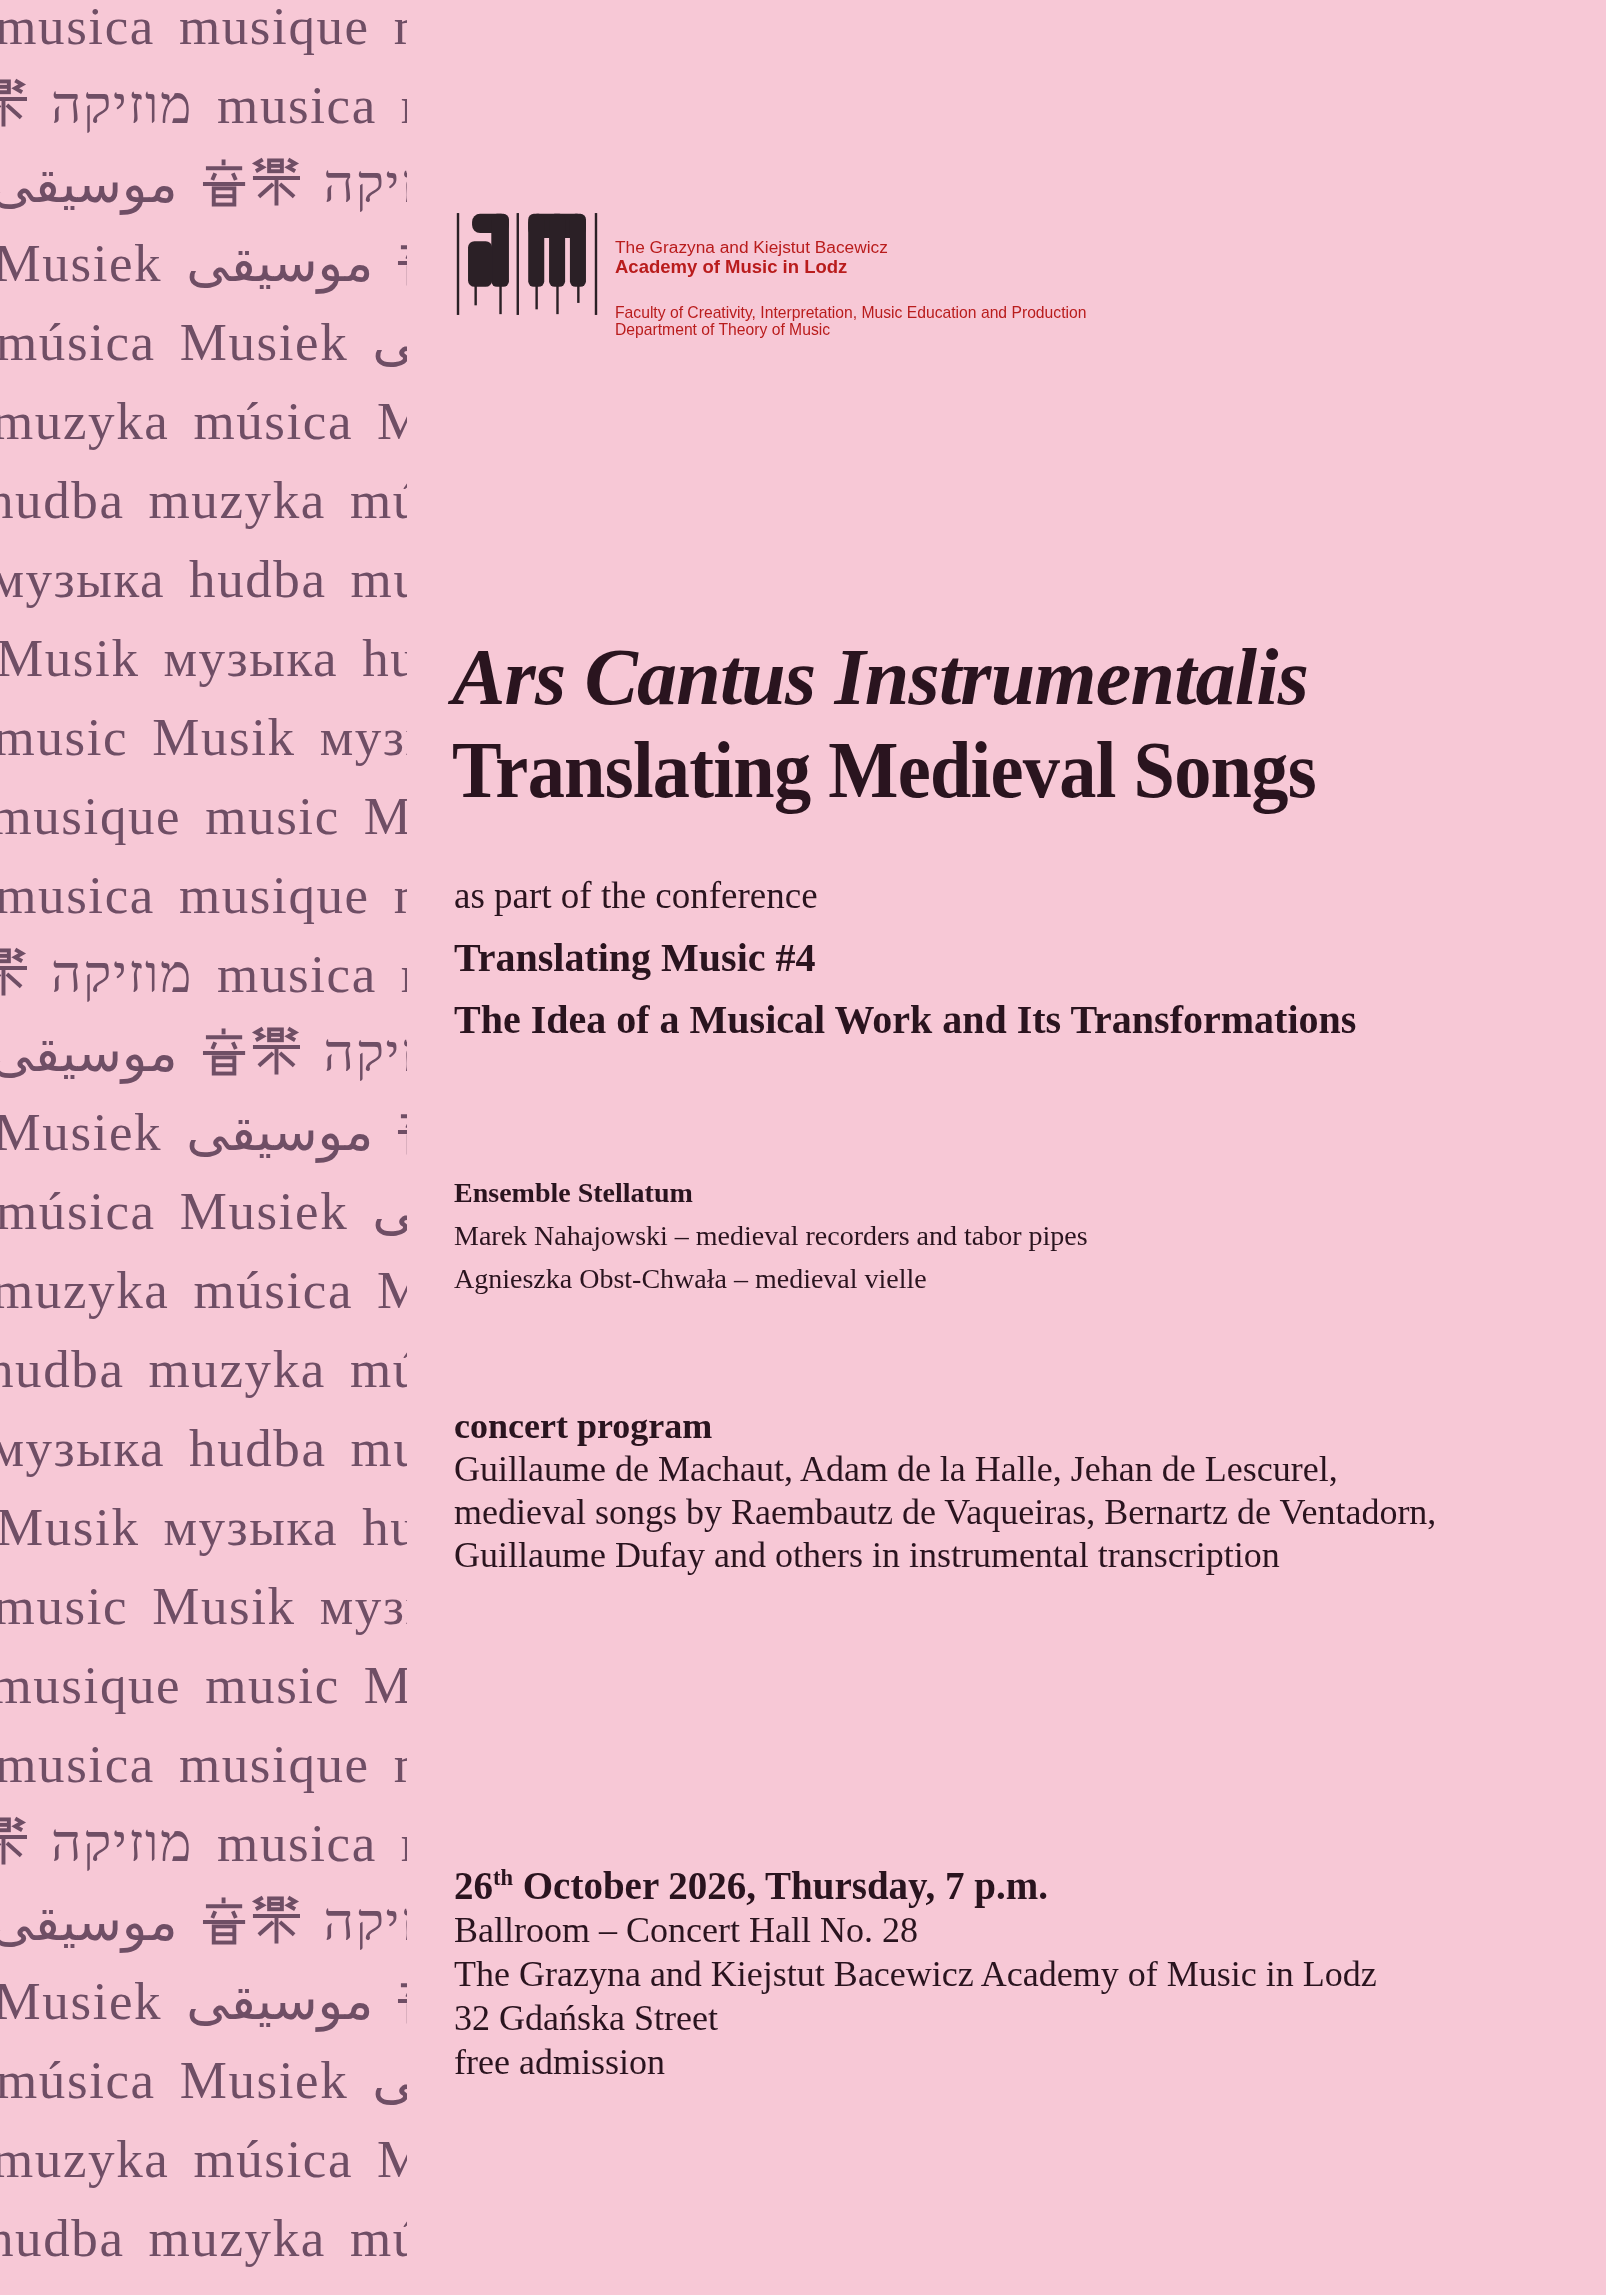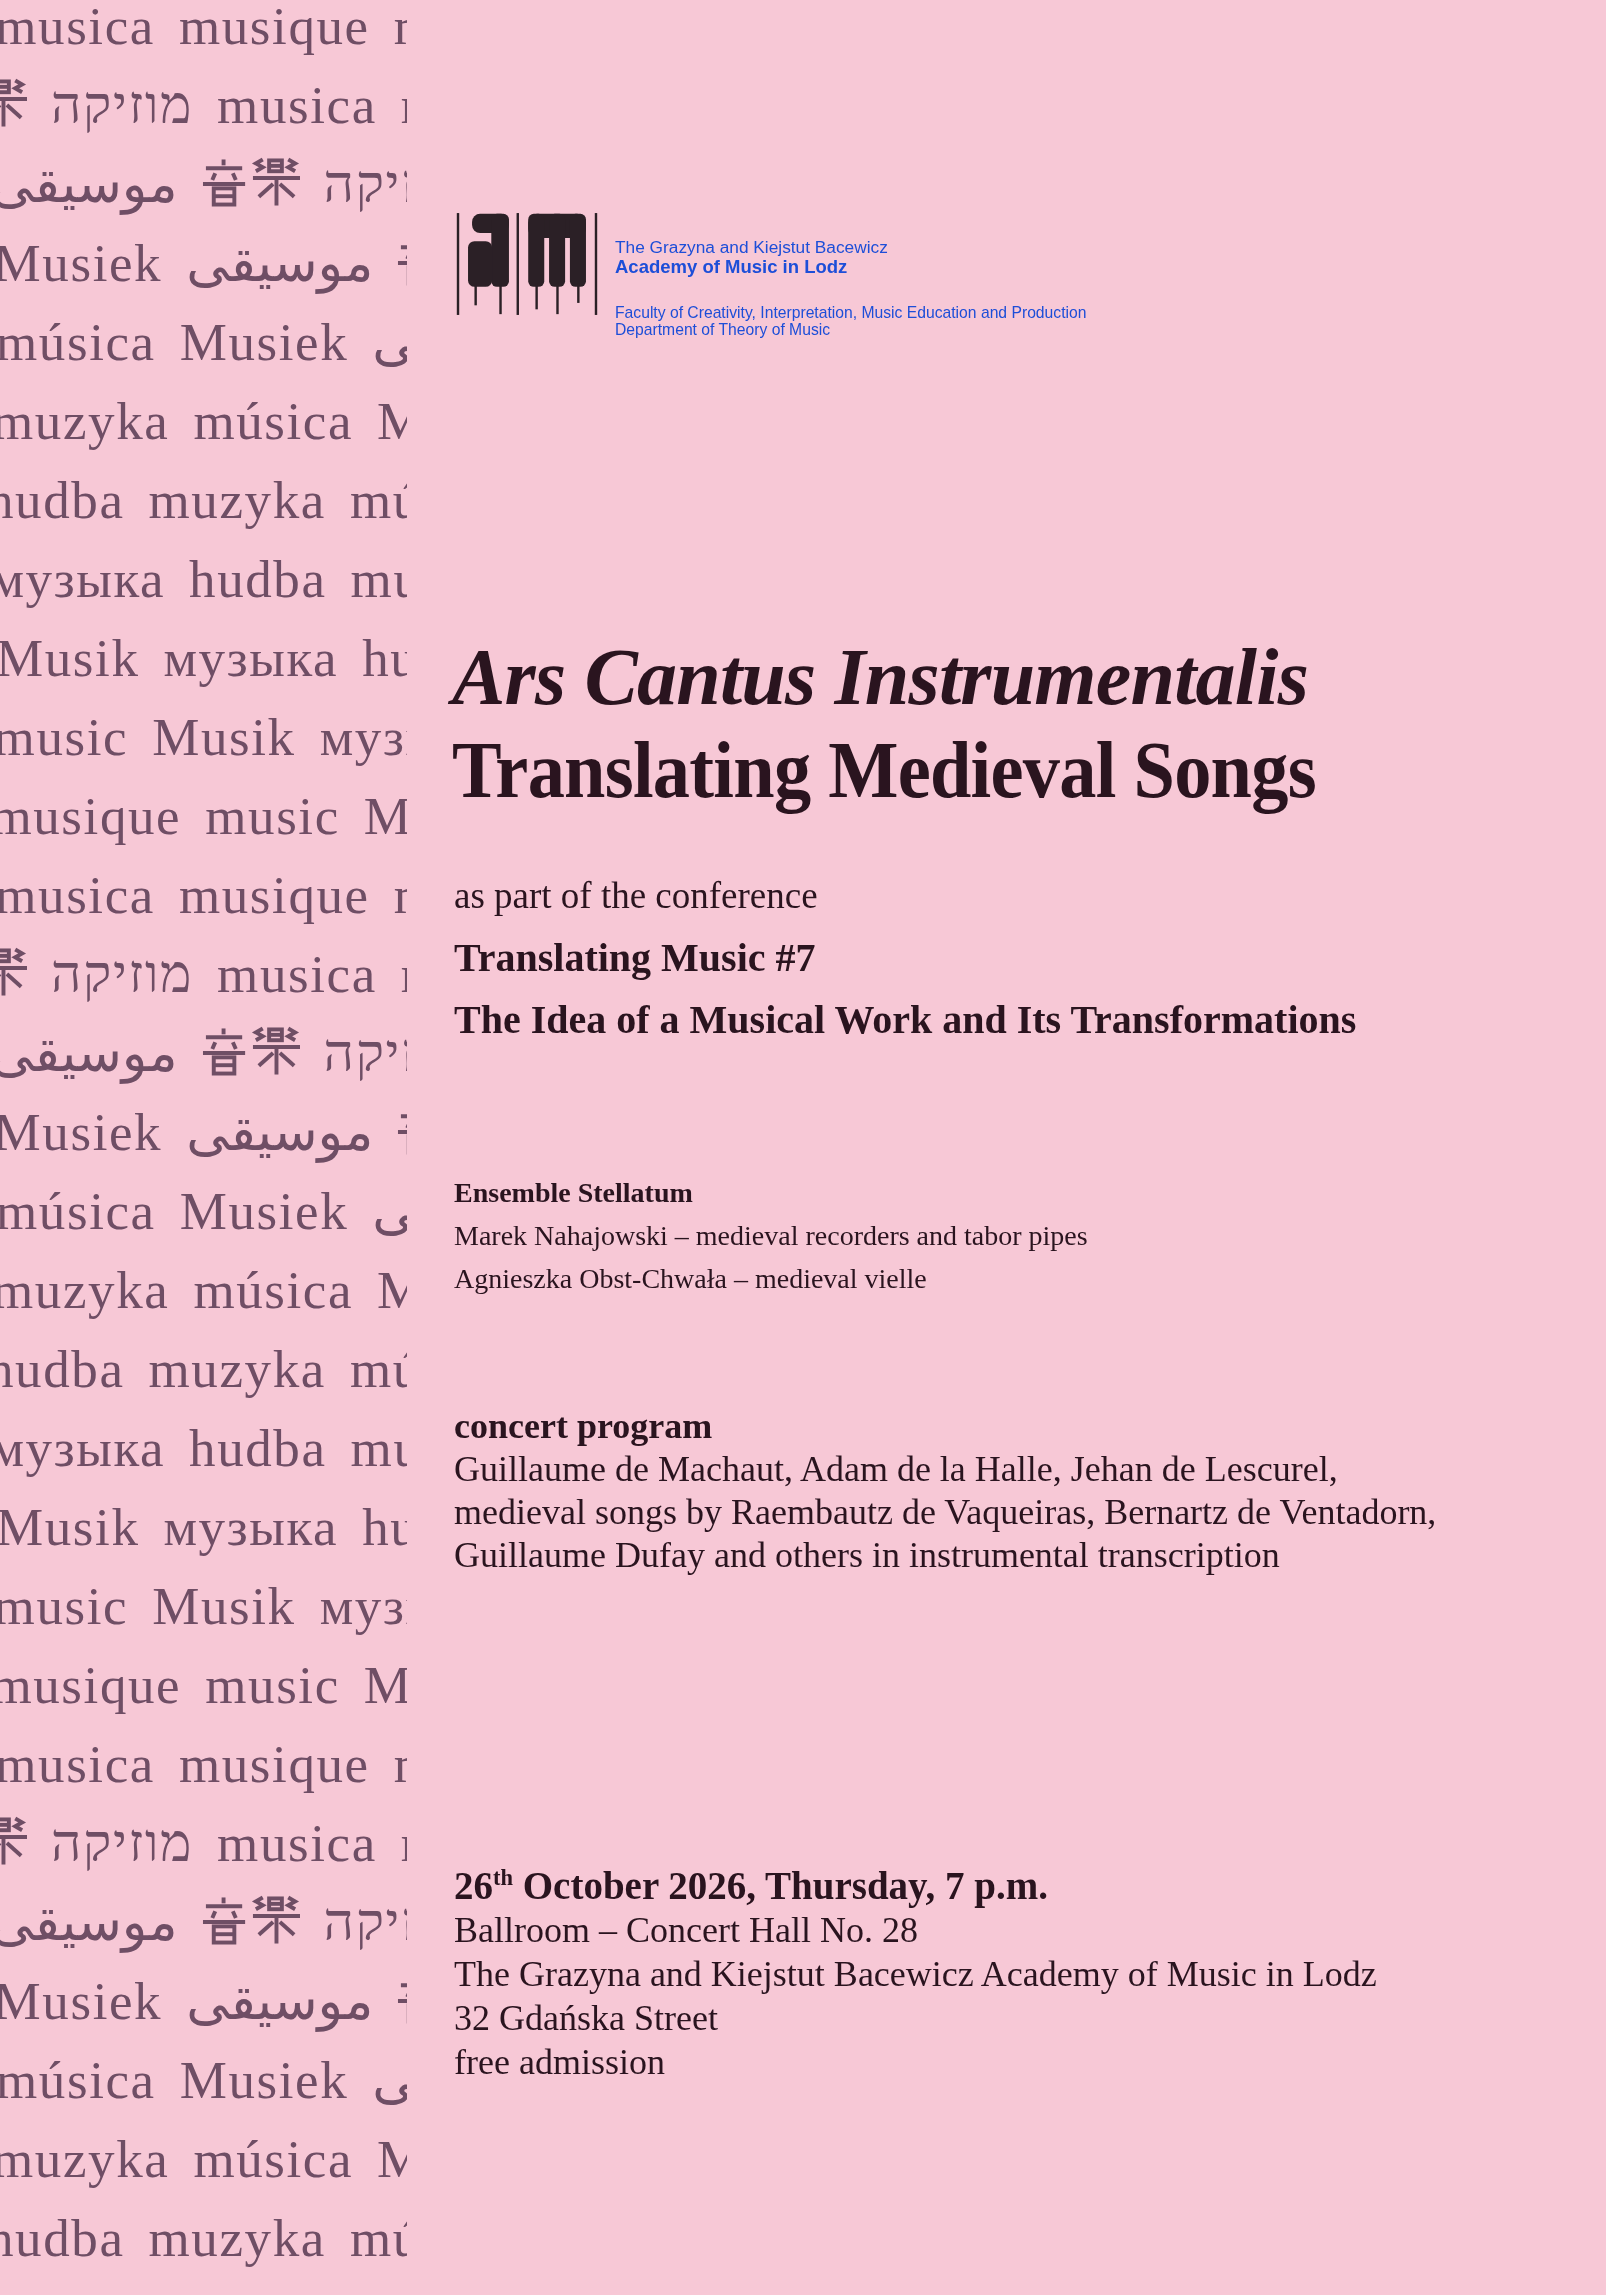--- a/index.html
+++ b/index.html
@@ -27,21 +27,21 @@
   }
   .bg-line .w{
     display:inline-block;
     unicode-bidi:isolate;
     margin-right:24px;
     font-family:"Liberation Serif","DejaVu Serif","DejaVu Sans",serif;
   }
   .bg-line svg.cjk-glyph{vertical-align:-4.8px;}
   
   .logo-keys{position:absolute;left:456px;top:213px;color:#2b2026;}
-  .logo-text{position:absolute;left:615px;color:#1d4ed8;font-family:"Liberation Sans","DejaVu Sans",sans-serif;}
+  .logo-text{position:absolute;left:615px;color:#b91c1c;font-family:"Liberation Sans","DejaVu Sans",sans-serif;}
   .logo-text.inst{top:238px;}
   .logo-text.fac{top:305px;}
   .logo-line1{font-size:17.3px;line-height:19px;}
   .logo-line2{font-size:18.5px;line-height:19px;font-weight:bold;}
   .logo-line3,.logo-line4{font-size:15.7px;line-height:16.5px;}
   
   .title-block{position:absolute;left:452px;top:631px;line-height:93px;white-space:nowrap;}
   .title-line1{font-size:80px;font-style:italic;font-weight:bold;letter-spacing:-0.8px;}
   .title-line2{font-size:80px;font-weight:bold;transform:scaleX(0.93);transform-origin:left center;letter-spacing:-0.8px;}
   .conference-block{position:absolute;left:454px;top:865px;line-height:62px;white-space:nowrap;}
@@ -286,21 +286,21 @@
     <div class="logo-line4">Department of Theory of Music</div>
   </div>
 
   <div class="title-block">
     <div class="title-line1">Ars Cantus Instrumentalis</div>
     <div class="title-line2">Translating Medieval Songs</div>
   </div>
 
   <div class="conference-block">
     <div class="conf-intro">as part of the conference</div>
-    <div class="conf-name">Translating Music #7</div>
+    <div class="conf-name">Translating Music #4</div>
     <div class="conf-subtitle">The Idea of a Musical Work and Its Transformations</div>
   </div>
 
   <div class="ensemble-block">
     <div class="block-heading">Ensemble Stellatum</div>
     <div>Marek Nahajowski – medieval recorders and tabor pipes</div>
     <div>Agnieszka Obst-Chwała – medieval vielle</div>
   </div>
 
   <div class="program-block">

